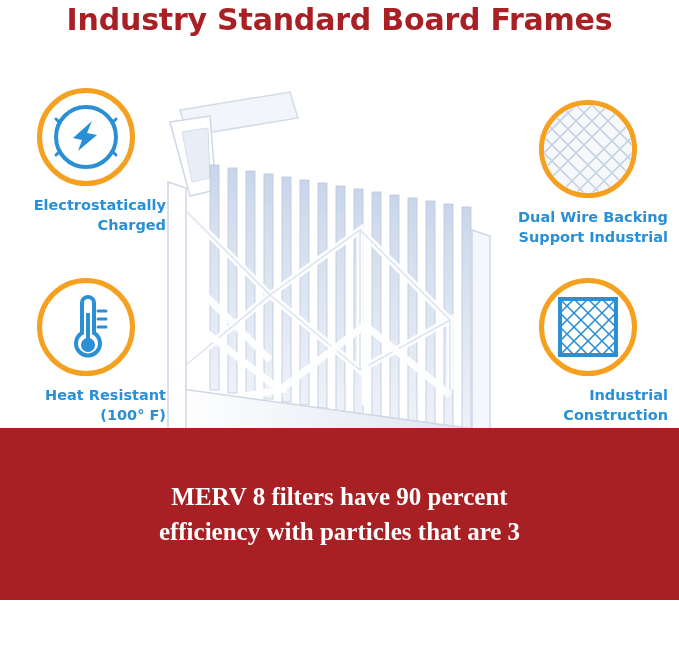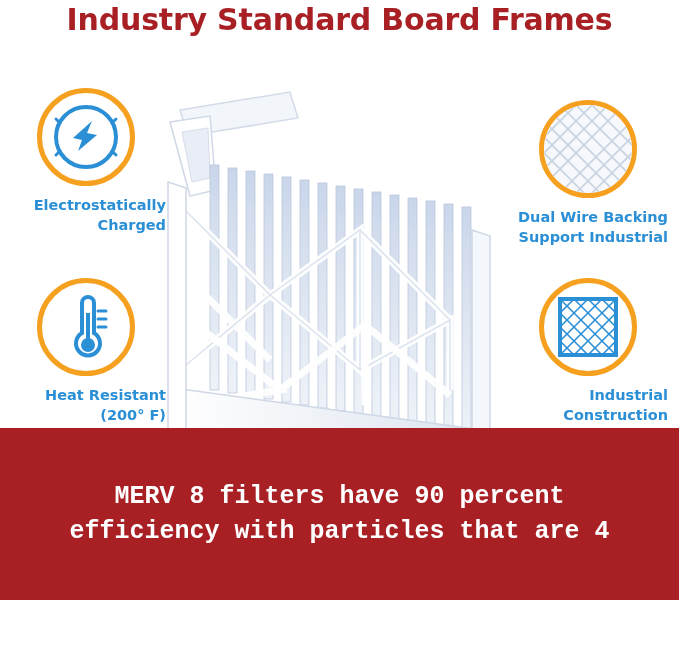--- a/index.html
+++ b/index.html
@@ -90,21 +90,21 @@
     display: flex;
     align-items: center;
     justify-content: center;
     text-align: center;
   }
   .banner-text {
     font-size: 25px;
     font-weight: bold;
     line-height: 1.42;
     padding: 0 40px;
-    font-family: Liberation Mono, monospace;
+    font-family: Liberation Serif, serif;
   }
 </style>
 </head>
 <body>
 
 <div class="page">
 
   <div class="title">Industry Standard Board Frames</div>
 
   <div class="filter-wrap">
@@ -191,21 +191,21 @@
     <div class="circle">
       <svg width="88" height="88" viewBox="0 0 88 88" class="icon-svg" style="margin:0 auto;">
         <path d="M40,20 a6,6 0 0 1 12,0 v30 a12,12 0 1 1 -12,0 Z" fill="none" stroke="#2b8fd6" stroke-width="4"></path>
         <circle cx="46" cy="62" r="7" fill="#2b8fd6"></circle>
         <rect x="44" y="30" width="4" height="28" fill="#2b8fd6"></rect>
         <path d="M56,28 h8 M56,36 h8 M56,44 h8" stroke="#2b8fd6" stroke-width="3" stroke-linecap="round"></path>
       </svg>
     </div>
     <div class="feature-label">
       <span>Heat Resistant</span><br>
-      <span>(200° F)</span>
+      <span>(100° F)</span>
     </div>
   </div>
 
   <div class="feature f-topright">
     <div class="circle">
       <svg width="88" height="88" viewBox="0 0 88 88" class="icon-svg" style="margin:0 auto;">
         <rect x="0" y="0" width="88" height="88" fill="#f6f8fb"></rect>
         <g stroke="#c8d3e2" stroke-width="1.6" fill="none">
           <path d="M-10,10 L10,-10 M-10,26 L26,-10 M-10,42 L42,-10 M-10,58 L58,-10 M-10,74 L74,-10 M-10,90 L90,-10 M6,98 L98,6 M22,98 L98,22 M38,98 L98,38 M54,98 L98,54 M70,98 L98,70"></path>
           <path d="M-10,-10 L98,98 M-10,6 L82,98 M-10,22 L66,98 M-10,38 L50,98 M-10,54 L34,98 M-10,70 L18,98 M6,-10 L98,82 M22,-10 L98,66 M38,-10 L98,50 M54,-10 L98,34 M70,-10 L98,18"></path>
@@ -230,17 +230,17 @@
     </div>
     <div class="feature-label">
       <span>Industrial</span><br>
       <span>Construction</span>
     </div>
   </div>
 
   <div class="banner">
     <div class="banner-text">
       <span>MERV 8 filters have 90 percent</span><br>
-      <span>efficiency with particles that are 4</span><br>
+      <span>efficiency with particles that are 3</span><br>
     </div>
   </div>
 
 </div>
 
 </body></html>

